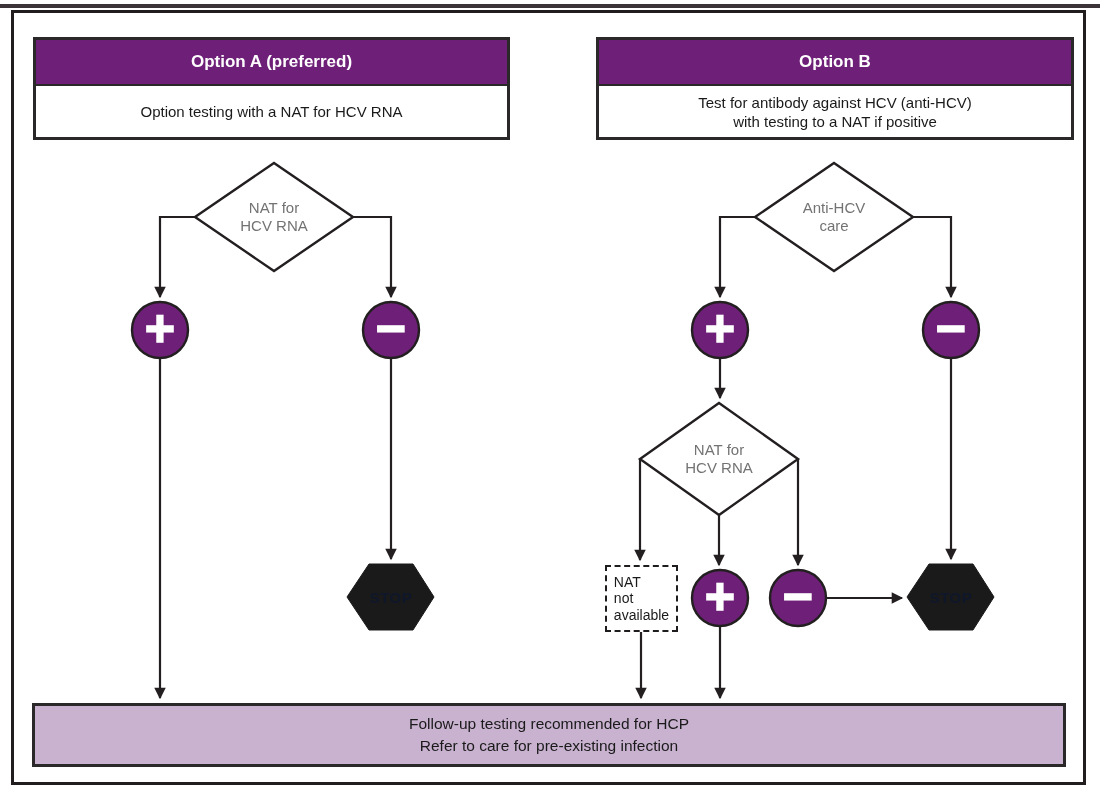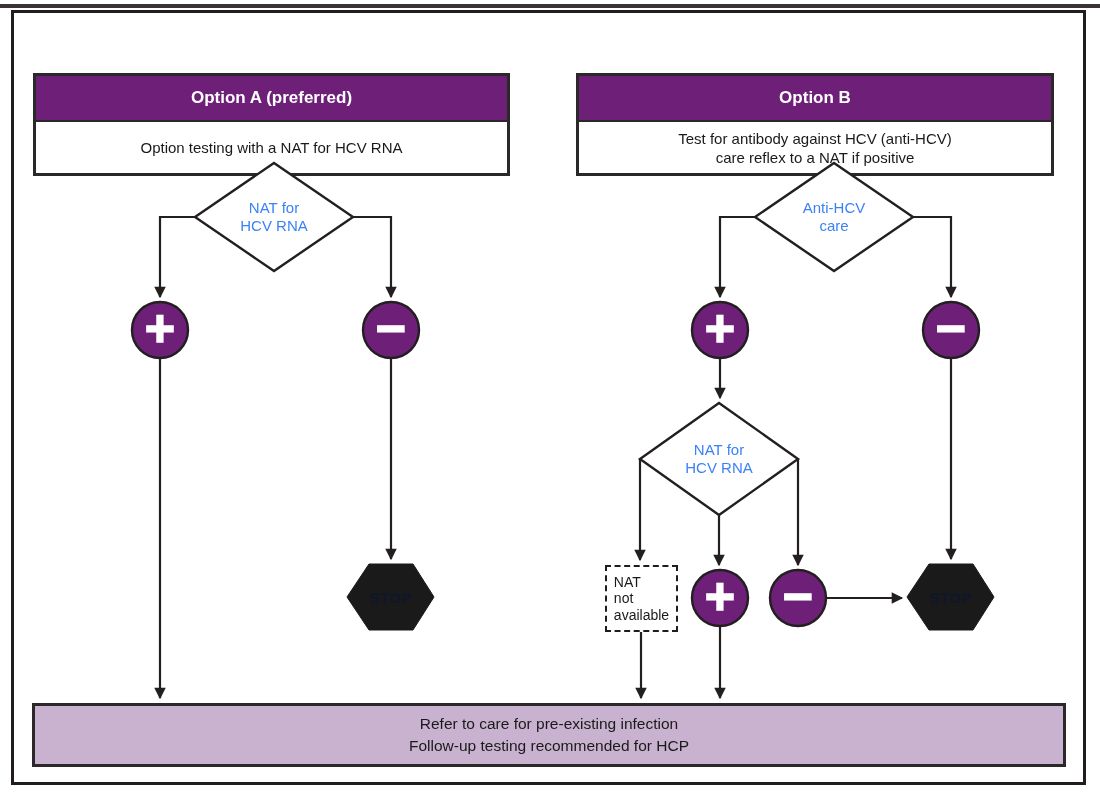--- a/index.html
+++ b/index.html
@@ -6,37 +6,37 @@
   #canvas{
     position:relative;width:1100px;height:800px;background:#ffffff;
     font-family:"Liberation Sans",sans-serif;color:#1a1a1a;overflow:hidden;
   }
   .topbar{position:absolute;left:0;top:4px;width:1100px;height:4px;background:#3a3439;}
   .outer-frame{
     position:absolute;left:11px;top:10px;width:1075px;height:775px;
     border:3px solid #211d1e;box-sizing:border-box;
   }
   .option-box{
-    position:absolute;border:3px solid #2b2829;box-sizing:border-box;background:#ffffff;margin-top:36px;
+    position:absolute;border:3px solid #2b2829;box-sizing:border-box;background:#ffffff;
   }
   .option-box .hdr{
     background:#6e2078;color:#ffffff;font-weight:bold;font-size:17px;
     display:flex;align-items:center;justify-content:center;height:46px;
     border-bottom:2px solid #2b2829;box-sizing:border-box;
   }
   .option-box .bdy{
     display:flex;align-items:center;justify-content:center;text-align:center;
     font-size:15px;line-height:1.3;height:52px;white-space:pre-line;
   }
   #optionA{left:33px;top:37px;width:477px;height:103px;}
-  #optionB{left:576px;top:37px;width:478px;height:103px;}
+  #optionB{left:596px;top:37px;width:478px;height:103px;}
   svg#wires{position:absolute;left:0;top:0;z-index:1;}
   .lbl{
     position:absolute;z-index:2;text-align:center;white-space:pre-line;
-    font-size:15px;line-height:1.22;color:#3b82f6;
+    font-size:15px;line-height:1.22;color:#737373;
   }
   .diamond-lbl{width:130px;transform:translate(-50%,-50%);}
   .sym{
     position:absolute;z-index:2;width:56px;height:56px;transform:translate(-50%,-50%);
     display:flex;align-items:center;justify-content:center;
     color:#ffffff;font-weight:bold;font-size:52px;line-height:1;
     -webkit-text-stroke:1.5px #ffffff;padding-bottom:5px;box-sizing:border-box;
   }
   .stop-lbl{
     position:absolute;z-index:2;transform:translate(-50%,-50%);
@@ -102,21 +102,21 @@
   </svg>
 
   <div id="optionA" class="option-box">
     <div class="hdr">Option A (preferred)</div>
     <div class="bdy">Option testing with a NAT for HCV RNA</div>
   </div>
 
   <div id="optionB" class="option-box">
     <div class="hdr">Option B</div>
     <div class="bdy">Test for antibody against HCV (anti-HCV)
-care reflex to a NAT if positive</div>
+with testing to a NAT if positive</div>
   </div>
 
   <div class="lbl diamond-lbl" style="left:274px;top:217px;">NAT for
 HCV RNA</div>
   <div class="lbl diamond-lbl" style="left:834px;top:217px;">Anti-HCV
 care</div>
   <div class="lbl diamond-lbl" style="left:719px;top:459px;">NAT for
 HCV RNA</div>
 
   <div class="sym" style="left:160px;top:330px;">+</div>
@@ -127,17 +127,17 @@
   <div class="sym" style="left:798px;top:598px;">−</div>
 
   <div class="stop-lbl" style="left:391px;top:597px;">STOP</div>
   <div class="stop-lbl" style="left:951px;top:597px;">STOP</div>
 
   <div class="dashed-box">NAT
 not
 available</div>
 
   <div class="outcome-box">
+    <div>Follow-up testing recommended for HCP</div>
     <div>Refer to care for pre-existing infection</div>
-    <div>Follow-up testing recommended for HCP</div>
   </div>
 
 </div>
 
 </body></html>

